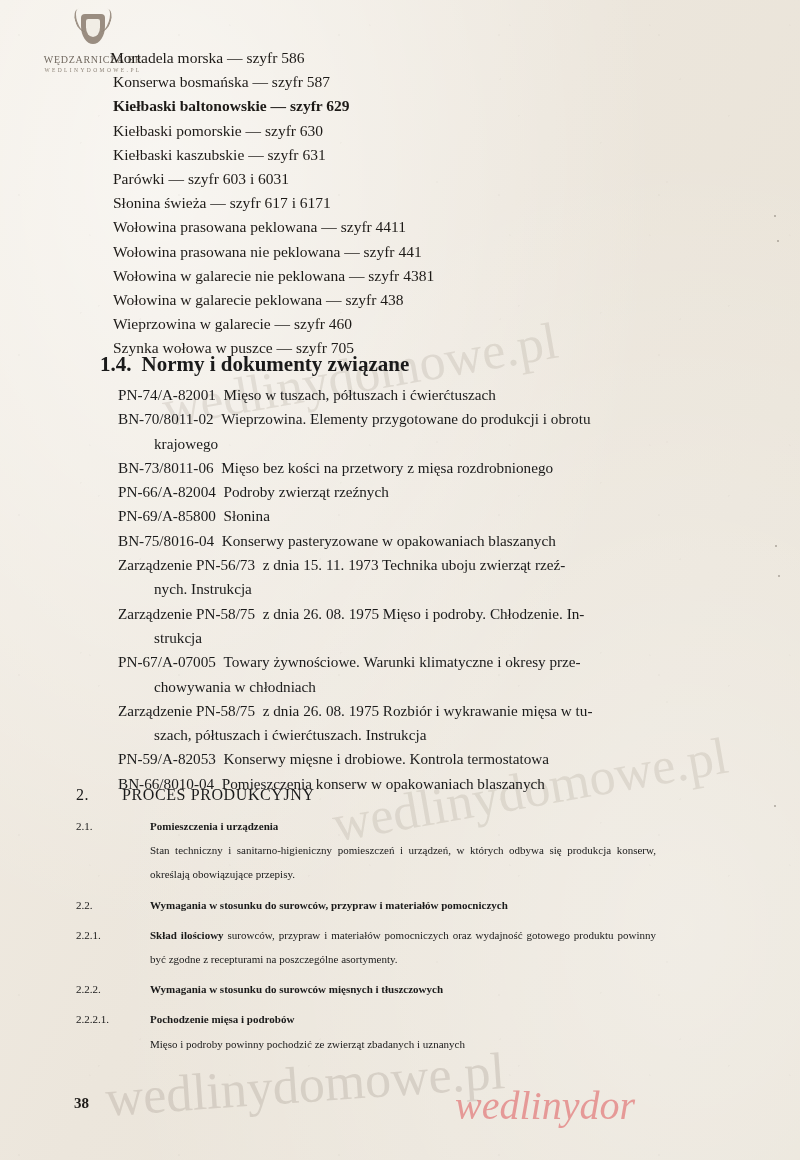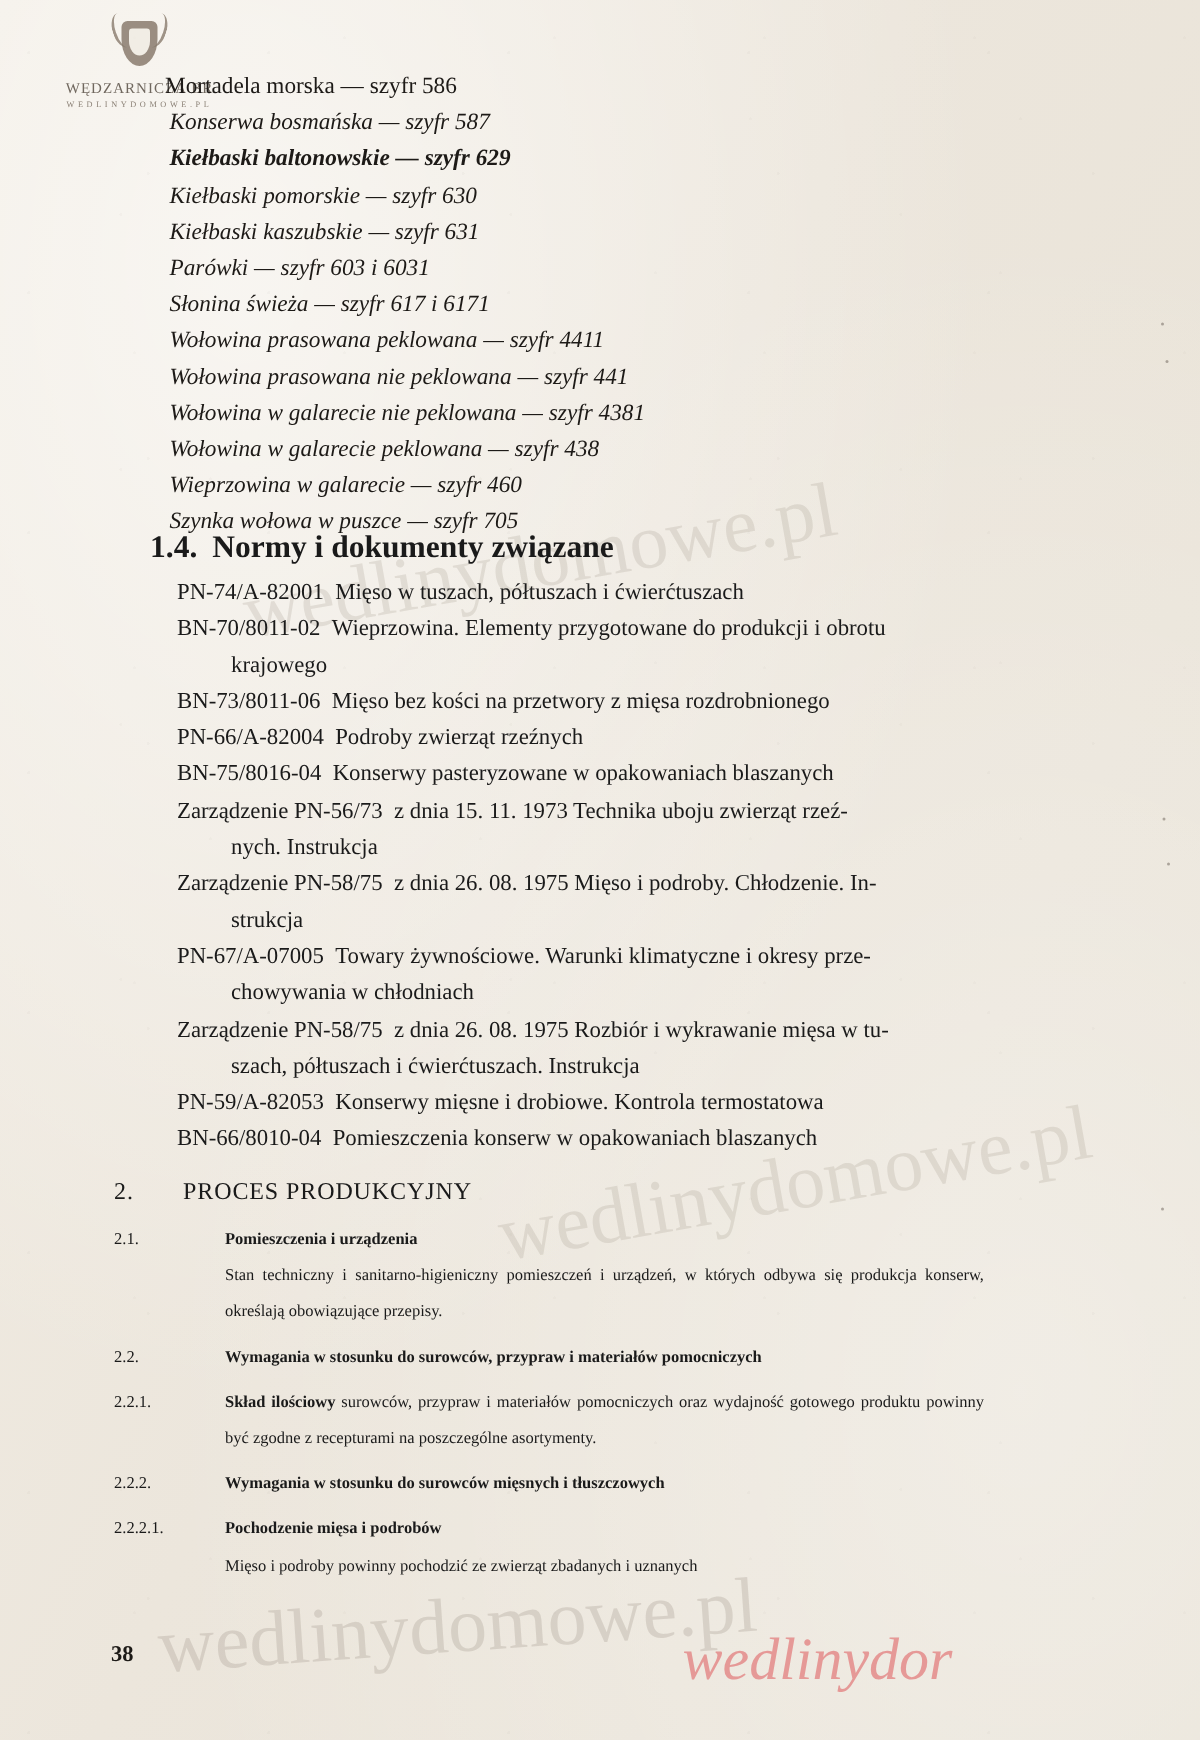--- a/index.html
+++ b/index.html
@@ -125,21 +125,21 @@
     pointer-events: none;
     user-select: none;
   }
   .line {
     position: relative;
     font-size: 15.5px;
     line-height: 24.2px;
     color: #1d1a17;
     white-space: nowrap;
   }
-  .ind-1 { margin-left: 113px; font-style: italic; }
+  .ind-1 { margin-left: 113px; }
   .bold { font-weight: bold; }
 
   .list-block { position: absolute; left: 0; top: 46px; }
   .list-block .line:first-child { margin-left: 110px; }
 
   .sec14 {
     position: absolute;
     left: 0;
     top: 352px;
   }
@@ -273,20 +273,23 @@
       <span class="code">BN-70/8011-02</span>&nbsp;&nbsp;<span>Wieprzowina. Elementy przygotowane do produkcji i obrotu</span>
       <span class="cont">krajowego</span>
     </div>
     <div class="norm">
       <span class="code">BN-73/8011-06</span>&nbsp;&nbsp;<span>Mięso bez kości na przetwory z mięsa rozdrobnionego</span>
     </div>
     <div class="norm">
       <span class="code">PN-66/A-82004</span>&nbsp;&nbsp;<span>Podroby zwierząt rzeźnych</span>
     </div>
     <div class="norm">
+      <span class="code">PN-69/A-85800</span>&nbsp;&nbsp;<span>Słonina</span>
+    </div>
+    <div class="norm">
       <span class="code">BN-75/8016-04</span>&nbsp;&nbsp;<span>Konserwy pasteryzowane w opakowaniach blaszanych</span>
     </div>
     <div class="norm">
       <span class="code">Zarządzenie PN-56/73</span>&nbsp;&nbsp;<span>z dnia 15. 11. 1973 Technika uboju zwierząt rzeź-</span>
       <span class="cont">nych. Instrukcja</span>
     </div>
     <div class="norm">
       <span class="code">Zarządzenie PN-58/75</span>&nbsp;&nbsp;<span>z dnia 26. 08. 1975 Mięso i podroby. Chłodzenie. In-</span>
       <span class="cont">strukcja</span>
     </div>

